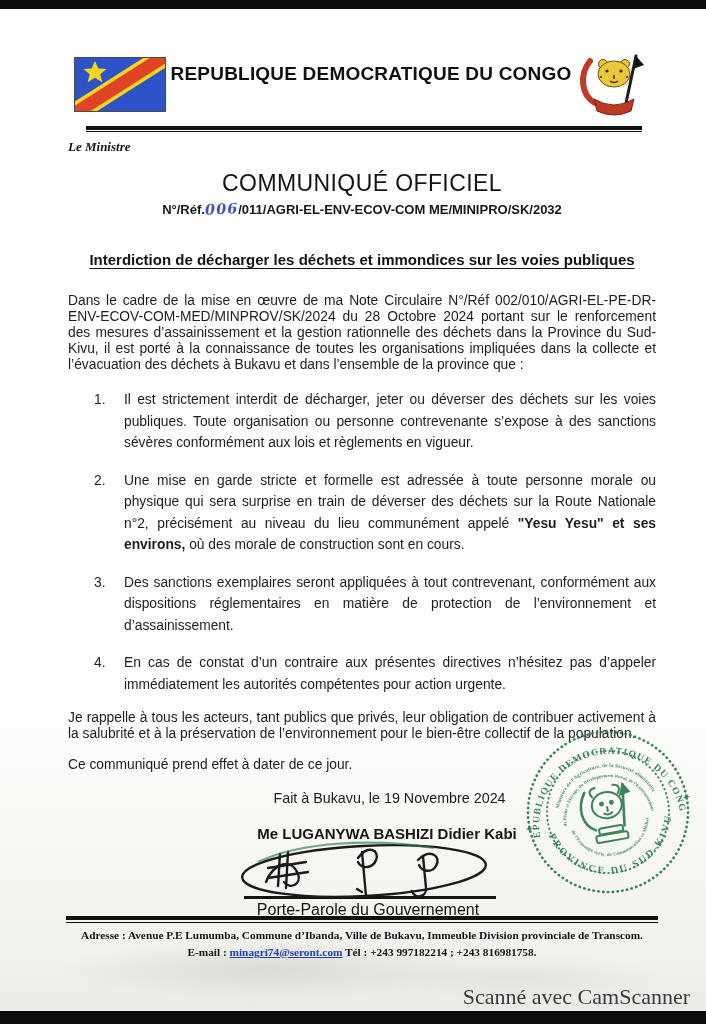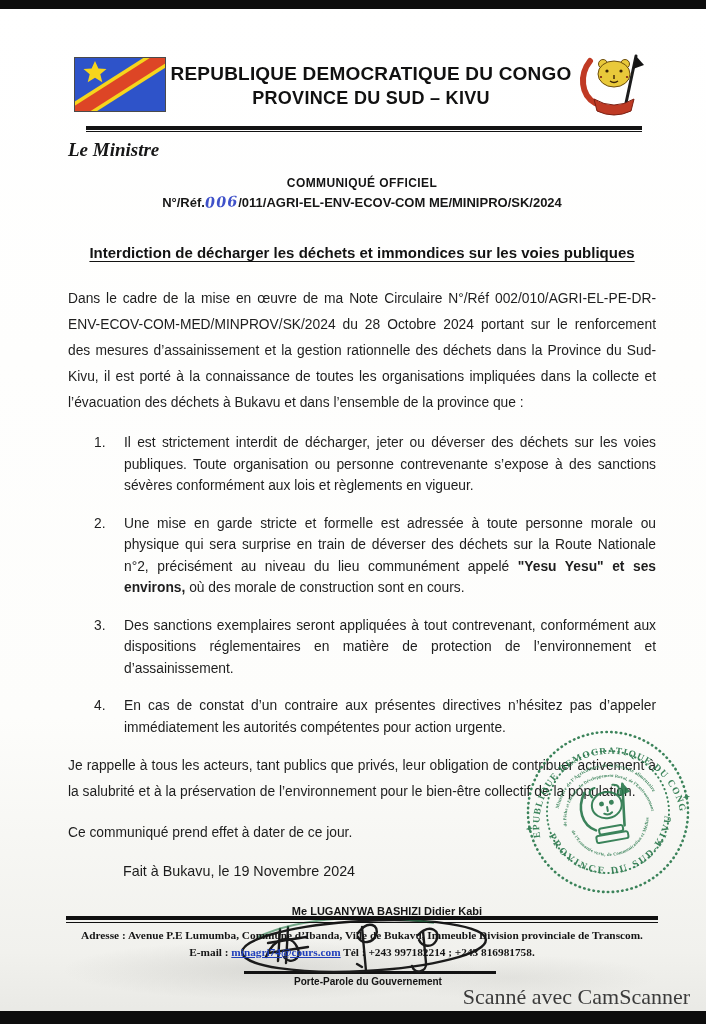--- a/index.html
+++ b/index.html
@@ -32,53 +32,53 @@
   .province{font-size:18px;font-weight:bold;color:#111;margin-top:3px;letter-spacing:.3px;}
   .arms{flex:0 0 auto;margin-top:-4px;}
   .ministry{
     margin-top:8px;text-align:center;
     font-family:"Liberation Serif",serif;font-weight:bold;font-style:italic;
     font-size:13.3px;line-height:1.45;color:#161616;
   }
   .head-rule{margin:5px 14px 0 18px;border-top:4px solid #131313;border-bottom:1px solid #131313;height:1px;}
   .minister{
     margin-top:7px;font-family:"Liberation Serif",serif;
-    font-weight:bold;font-style:italic;font-size:19px;color:#161616;
-  }
-
-  
-  .doc-title{text-align:center;margin-top:15px;font-size:12px;font-weight:bold;color:#141414;letter-spacing:.4px;}
+    font-weight:bold;font-style:italic;font-size:13px;color:#161616;
+  }
+
+  
+  .doc-title{text-align:center;margin-top:15px;font-size:23px;font-weight:normal;color:#141414;letter-spacing:.4px;}
   .ref-line{text-align:center;margin-top:3px;font-size:13px;font-weight:bold;color:#171717;}
   .handwritten{
     color:#3f51c9;font-family:"DejaVu Serif",serif;font-style:italic;
     font-size:14.5px;display:inline-block;transform:rotate(-3deg);letter-spacing:1px;
   }
   .subject{
     text-align:center;margin-top:34px;font-size:15px;font-weight:bold;color:#131313;
     text-decoration:underline;text-underline-offset:3px;
   }
 
   
   .intro,.closing-p{
-    margin:0;text-align:justify;font-size:13.8px;line-height:26px;color:#1e1e1e;
+    margin:0;text-align:justify;font-size:13.8px;line-height:16px;color:#1e1e1e;
   }
   .intro{margin-top:25px;}
   .list{margin-top:0;}
   .list-item{display:flex;margin-top:16px;}
   .li-num{flex:0 0 30px;padding-left:26px;font-size:13.8px;line-height:21.5px;color:#1e1e1e;box-sizing:content-box;width:18px;}
   .li-text{flex:1;text-align:justify;font-size:13.8px;line-height:21.5px;color:#1e1e1e;}
   .bold{font-weight:bold;}
   .closing-p{margin-top:15px;}
 
   
-  .dateline{margin-top:17px;padding-left:55px;font-size:14.3px;color:#1b1b1b;}
-  .sign-name{margin-top:26px;text-align:center;padding-left:50px;font-size:11px;font-weight:bold;color:#151515;}
+  .dateline{margin-top:17px;text-align:center;padding-left:55px;font-size:14.3px;color:#1b1b1b;}
+  .sign-name{margin-top:19px;text-align:center;padding-left:50px;font-size:15px;font-weight:bold;color:#151515;}
   .signature-wrap{margin-top:-4px;margin-left:168px;width:260px;}
   .sign-rule{margin-left:176px;width:252px;border-top:3px solid #131313;margin-top:-12px;}
-  .sign-title{margin-top:2px;margin-left:150px;width:300px;text-align:center;font-size:10px;font-weight:bold;color:#141414;}
+  .sign-title{margin-top:2px;margin-left:150px;width:300px;text-align:center;font-size:16px;font-weight:normal;color:#141414;}
 
   
   .stamp{position:absolute;right:8px;top:726px;opacity:.92;}
 
   
   .footer{position:absolute;left:66px;right:48px;top:916px;text-align:center;}
   .foot-rule{border-top:4px solid #101010;border-bottom:1px solid #101010;height:2px;margin-bottom:4px;}
   .address{
     font-family:"Liberation Serif",serif;font-weight:bold;font-size:11.3px;
     color:#151515;line-height:1.5;
@@ -103,21 +103,20 @@
     <div class="header-row">
       <svg class="flag" width="92" height="55" viewBox="0 0 92 55">
         <rect width="92" height="55" fill="#2e53c9"></rect>
         <line x1="-8" y1="62" x2="102" y2="-8" stroke="#f6d51c" stroke-width="20"></line>
         <line x1="-8" y1="62" x2="102" y2="-8" stroke="#dd4526" stroke-width="13"></line>
         <polygon points="21,4 24.4,11.4 32.5,11.9 26.3,17.2 28.3,25.2 21,20.7 13.7,25.2 15.7,17.2 9.5,11.9 17.6,11.4" fill="#f6d51c"></polygon>
         <rect x="0.5" y="0.5" width="91" height="54" fill="none" stroke="#4a4a4a"></rect>
       </svg>
       <div class="header-titles">
         <div class="country">REPUBLIQUE DEMOCRATIQUE DU CONGO</div>
-        <div class="province">PROVINCE DU SUD – KIVU</div>
       </div>
       <svg class="arms" width="80" height="68" viewBox="0 0 80 68">
         <path d="M14,8 C3,22 5,42 19,50" stroke="#c03a24" stroke-width="6" fill="none" stroke-linecap="round"></path>
         <path d="M60,3 L50,50" stroke="#1c1c1c" stroke-width="3" stroke-linecap="round"></path>
         <path d="M60,3 l8,9 -11,4 z" fill="#141414"></path>
         <circle cx="27" cy="11" r="4.5" fill="#e9c93a" stroke="#6b4d0c"></circle>
         <circle cx="49" cy="11" r="4.5" fill="#e9c93a" stroke="#6b4d0c"></circle>
         <ellipse cx="38" cy="21" rx="16" ry="13" fill="#e9c93a" stroke="#6b4d0c"></ellipse>
         <circle cx="31" cy="18" r="1.6" fill="#3a2305"></circle>
         <circle cx="45" cy="18" r="1.6" fill="#3a2305"></circle>
@@ -128,21 +127,21 @@
       </svg>
     </div>
 
 
     <div class="head-rule"></div>
 
     <div class="minister">Le Ministre</div>
 
     <div class="doc-title">COMMUNIQUÉ OFFICIEL</div>
     <div class="ref-line">
-      <span>N°/Réf.</span><span class="handwritten">006</span><span>/011/AGRI-EL-ENV-ECOV-COM ME/MINIPRO/SK/2024</span>
+      <span>N°/Réf.</span><span class="handwritten">006</span><span>/011/AGRI-EL-ENV-ECOV-COM ME/MINIPRO/SK/2032</span>
     </div>
     <div class="subject">Interdiction de décharger les déchets et immondices sur les voies publiques</div>
 
     <p class="intro">Dans le cadre de la mise en œuvre de ma Note Circulaire N°/Réf 002/010/AGRI-EL-PE-DR-ENV-ECOV-COM-MED/MINPROV/SK/2024 du 28 Octobre 2024 portant sur le renforcement des mesures d’assainissement et la gestion rationnelle des déchets dans la Province du Sud-Kivu, il est porté à la connaissance de toutes les organisations impliquées dans la collecte et l’évacuation des déchets à Bukavu et dans l’ensemble de la province que :</p>
 
     <div class="list">
       <div class="list-item">
         <span class="li-num">1.</span>
         <span class="li-text">Il est strictement interdit de décharger, jeter ou déverser des déchets sur les voies publiques. Toute organisation ou personne contrevenante s’expose à des sanctions sévères conformément aux lois et règlements en vigueur.</span>
       </div>
@@ -220,21 +219,21 @@
         <rect x="78" y="101" width="24" height="6" rx="2"></rect>
         <rect x="74" y="108" width="32" height="7" rx="2"></rect>
       </g>
     </g>
   </svg>
 
   <div class="footer">
     <div class="foot-rule"></div>
     <div class="address">Adresse : Avenue P.E Lumumba, Commune d’Ibanda, Ville de Bukavu, Immeuble Division provinciale de Transcom.</div>
     <div class="address">
-      <span>E-mail : </span><span class="email-link">minagri74@cours.com</span><span> Tél : +243 997182214 ; +243  816981758.</span>
+      <span>E-mail : </span><span class="email-link">minagri74@seront.com</span><span> Tél : +243 997182214 ; +243  816981758.</span>
     </div>
   </div>
 
   <div class="watermark">Scanné avec CamScanner</div>
 
   <div class="edge-bar top"></div>
   <div class="edge-bar bottom"></div>
 </div>
 
 </body></html>

